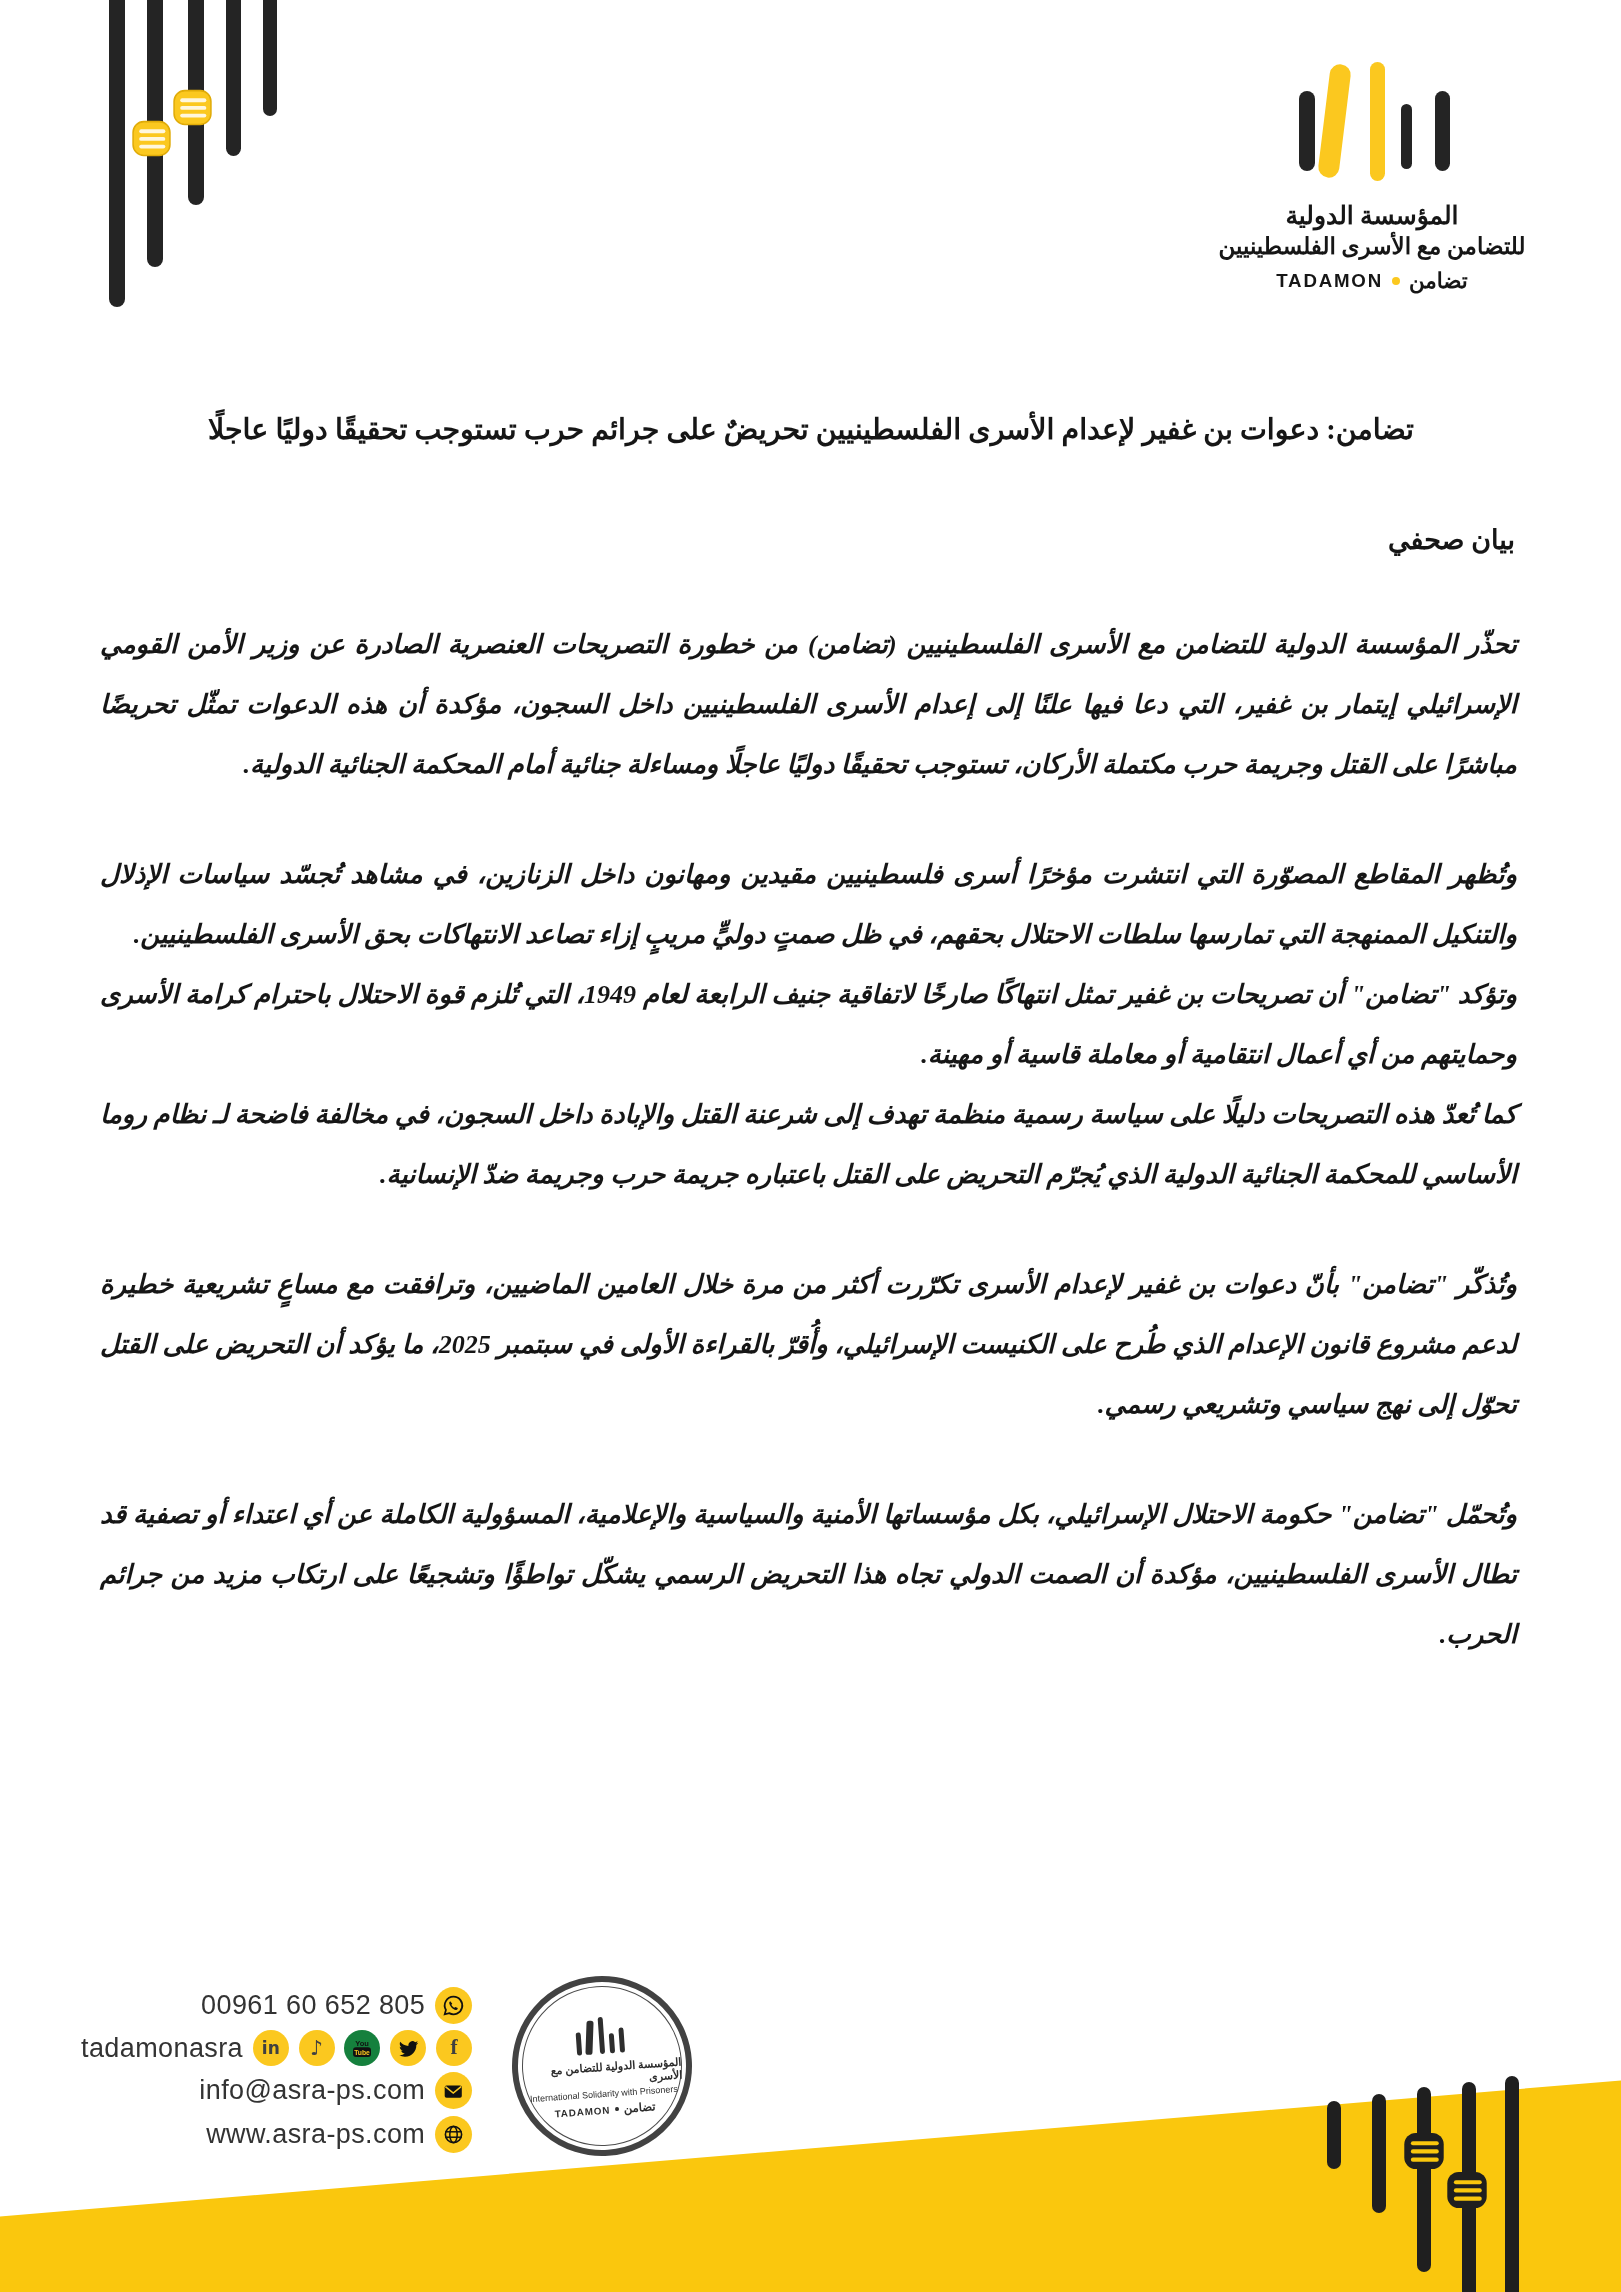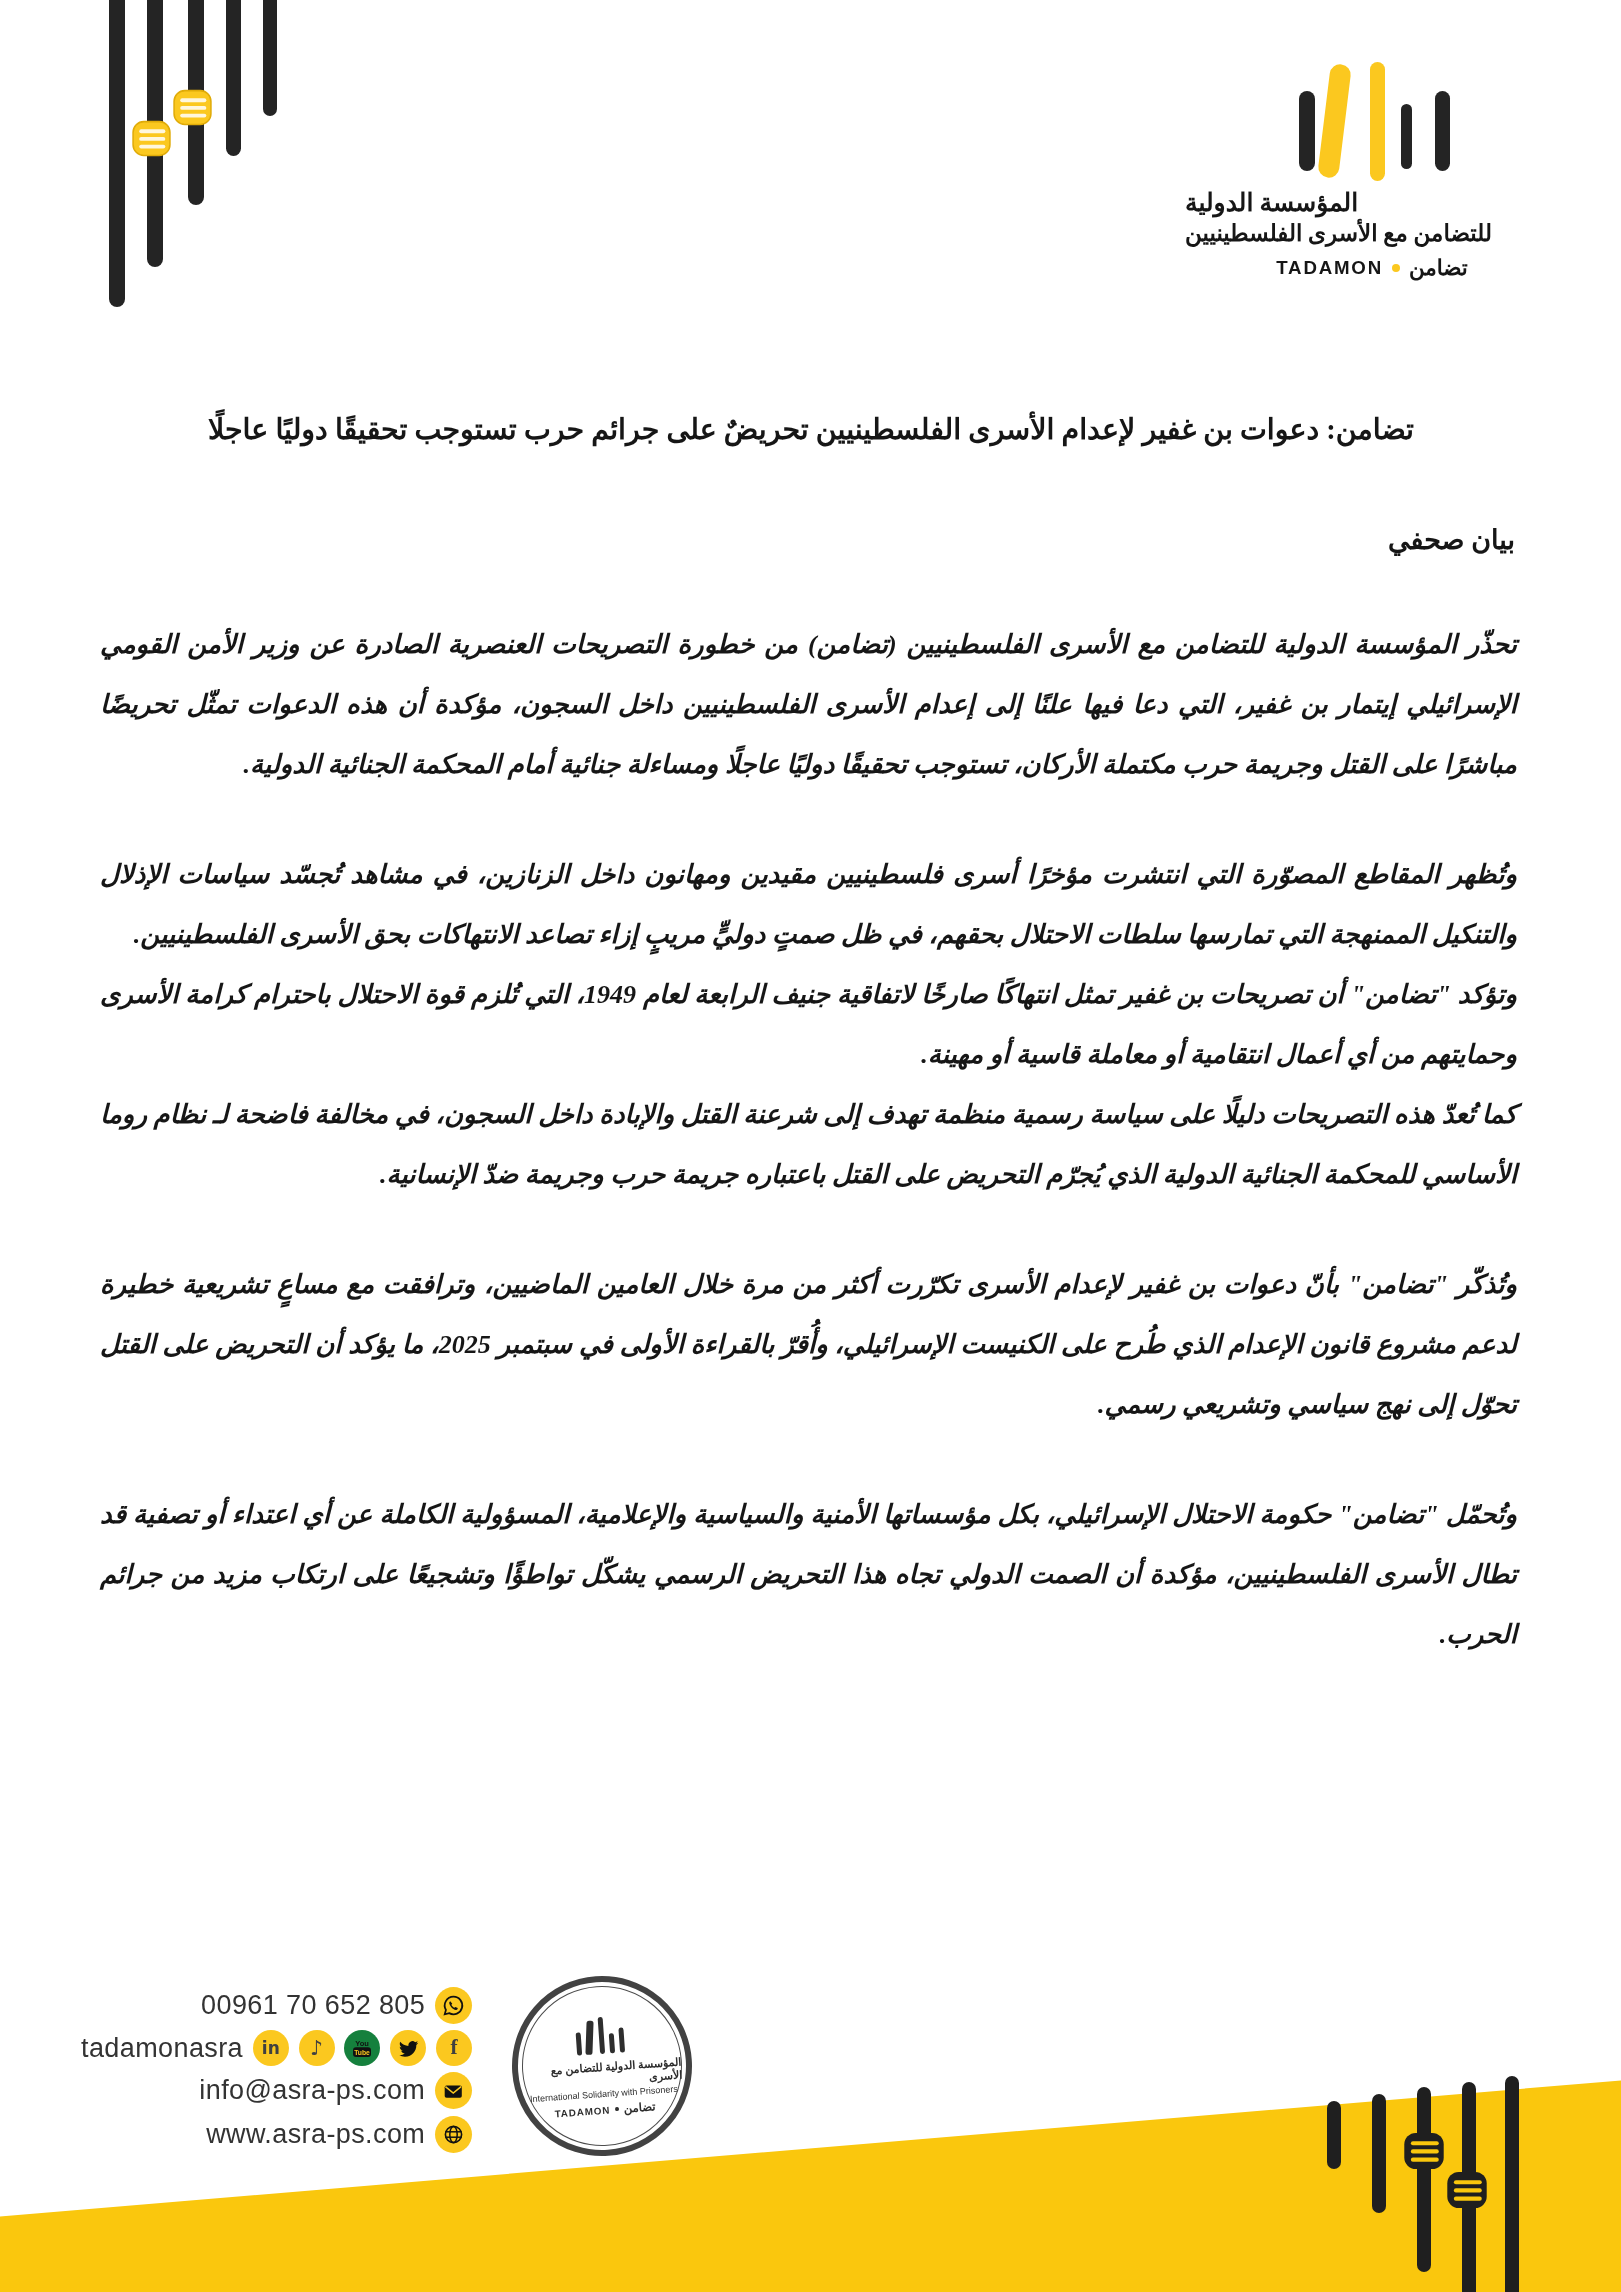--- a/index.html
+++ b/index.html
@@ -5,21 +5,21 @@
   html,body{margin:0;padding:0;background:#e8e8e8;}
   .page{position:relative;width:1622px;height:2293px;background:#ffffff;overflow:hidden;
         font-family:"Liberation Serif","DejaVu Serif",serif;color:#161616;}
 
   
   .tl-bar{position:absolute;top:0;background:#242424;border-radius:0 0 8px 8px;}
   .fist-svg{position:absolute;}
 
   
   .logo-bar{position:absolute;border-radius:10.7px;}
-  .logo-text{position:absolute;left:1185px;top:188px;width:374px;text-align:left;direction:rtl;}
+  .logo-text{position:absolute;left:1185px;top:201px;width:374px;text-align:center;direction:rtl;}
   .logo-line1{font-size:25px;font-weight:700;line-height:30px;}
   .logo-line2{font-size:23px;font-weight:700;line-height:32px;}
   .brand-row{display:flex;direction:rtl;justify-content:center;align-items:center;gap:9px;margin-top:5.3px;}
   .brand-ar{font-size:21.4px;font-weight:700;}
   .brand-dot{width:8px;height:8px;border-radius:50%;}
   .brand-en{font-family:"Liberation Sans","DejaVu Sans",sans-serif;font-size:18.7px;font-weight:700;letter-spacing:1.8px;}
 
   
   .doc-title{position:absolute;top:403px;left:49px;right:49px;text-align:center;direction:rtl;
              font-size:28.5px;font-weight:700;line-height:53px;}
@@ -108,21 +108,21 @@
     <p class="gap">وتُظهر المقاطع المصوّرة التي انتشرت مؤخرًا أسرى فلسطينيين مقيدين ومهانون داخل الزنازين، في مشاهد تُجسّد سياسات الإذلال والتنكيل الممنهجة التي تمارسها سلطات الاحتلال بحقهم، في ظل صمتٍ دوليٍّ مريبٍ إزاء تصاعد الانتهاكات بحق الأسرى الفلسطينيين.</p>
     <p>وتؤكد "تضامن" أن تصريحات بن غفير تمثل انتهاكًا صارخًا لاتفاقية جنيف الرابعة لعام 1949، التي تُلزم قوة الاحتلال باحترام كرامة الأسرى وحمايتهم من أي أعمال انتقامية أو معاملة قاسية أو مهينة.</p>
     <p>كما تُعدّ هذه التصريحات دليلًا على سياسة رسمية منظمة تهدف إلى شرعنة القتل والإبادة داخل السجون، في مخالفة فاضحة لـ نظام روما الأساسي للمحكمة الجنائية الدولية الذي يُجرّم التحريض على القتل باعتباره جريمة حرب وجريمة ضدّ الإنسانية.</p>
     <p class="gap">وتُذكّر "تضامن" بأنّ دعوات بن غفير لإعدام الأسرى تكرّرت أكثر من مرة خلال العامين الماضيين، وترافقت مع مساعٍ تشريعية خطيرة لدعم مشروع قانون الإعدام الذي طُرح على الكنيست الإسرائيلي، وأُقرّ بالقراءة الأولى في سبتمبر 2025، ما يؤكد أن التحريض على القتل تحوّل إلى نهج سياسي وتشريعي رسمي.</p>
     <p class="gap">وتُحمّل "تضامن" حكومة الاحتلال الإسرائيلي، بكل مؤسساتها الأمنية والسياسية والإعلامية، المسؤولية الكاملة عن أي اعتداء أو تصفية قد تطال الأسرى الفلسطينيين، مؤكدة أن الصمت الدولي تجاه هذا التحريض الرسمي يشكّل تواطؤًا وتشجيعًا على ارتكاب مزيد من جرائم الحرب.</p>
   </div>
 
   <div class="contact">
 
     <div class="contact-row">
-      <span class="contact-text">00961 70 652 805</span>
+      <span class="contact-text">00961 60 652 805</span>
       <span class="icon-circle" style="background:#FBC81F;">
         <svg width="27" height="27" viewBox="0 0 40 40">
           <path d="M20 7a13 13 0 0 0-11.2 19.6L7 33l6.6-1.7A13 13 0 1 0 20 7z" fill="none" stroke="#111" stroke-width="2.6"></path>
           <path d="M15.2 13.8c-1.2.6-1.8 1.8-1.4 3.3.7 3 3.1 6.4 6 8.2 1.8 1.1 3.7 1.7 5 1 1.1-.6 1.7-1.6 1.4-2.6l-3.4-1.6-1.7 1.3c-1.7-.9-3.4-2.6-4.3-4.4l1.4-1.6z" fill="#111"></path>
         </svg>
       </span>
     </div>
 
     <div class="contact-row">
       <span class="contact-text">tadamonasra</span>

